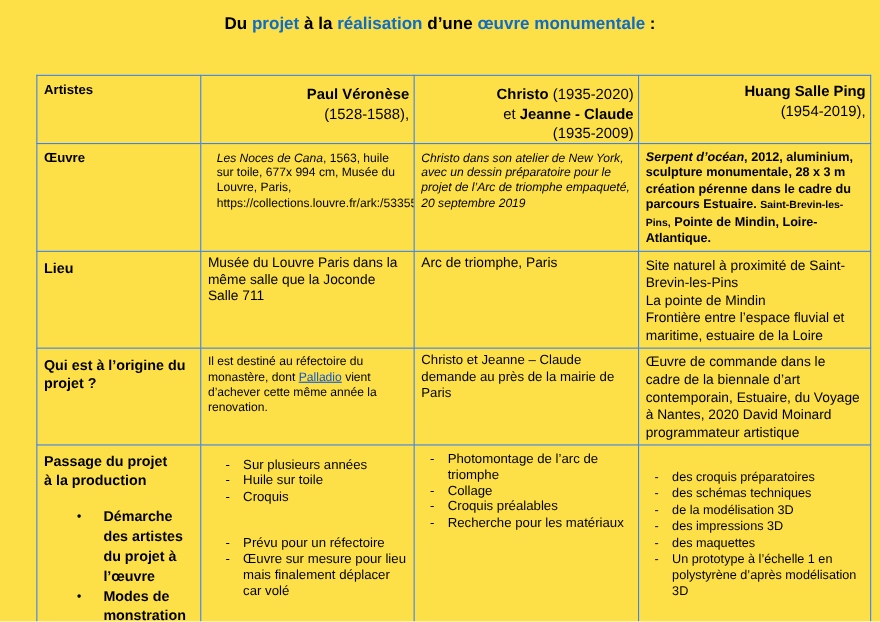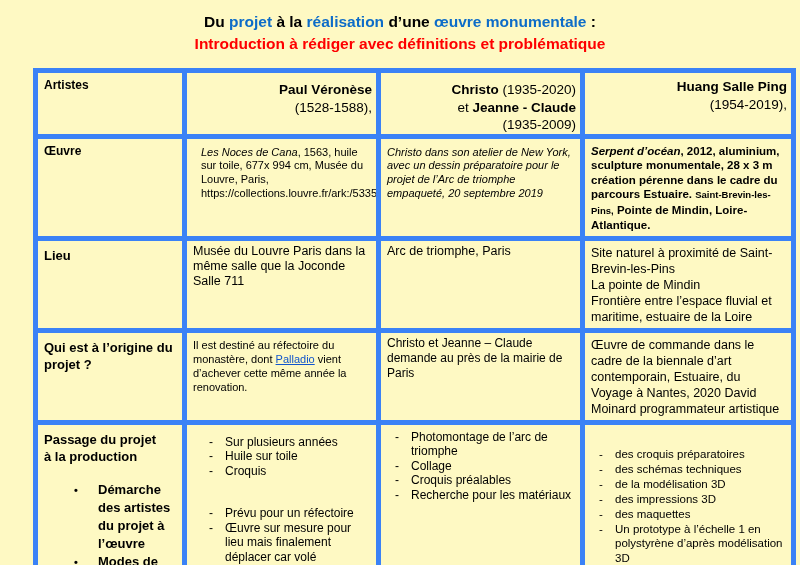--- a/index.html
+++ b/index.html
@@ -1,24 +1,24 @@
 <!DOCTYPE html>
 <html><head>
 <meta charset="utf-8">
 <style>
   * { box-sizing: border-box; margin: 0; padding: 0; }
   html,body { background:#ffffff; }
   body { font-family: "Liberation Sans", sans-serif; }
-  .page { position: relative; width: 800px; height: 565px; background:#fef9c3; overflow:hidden; }
+  .page { position: relative; width: 800px; height: 565px; background:#fde047; overflow:hidden; }
 
   .title { text-align:center; font-weight:bold; font-size:15.5px; line-height:22px; margin-top:11px; }
   .title .t2 { color:#fe0000; }
 
   table.doc { position:absolute; left:33px; top:68px; width:758px; border-collapse:collapse; table-layout:fixed; }
-  td { border:5px solid #3b82f6; vertical-align:top; padding:3px 6px; overflow:hidden; }
+  td { border:1px solid #3b82f6; vertical-align:top; padding:3px 6px; overflow:hidden; }
 
   tr.r-header td { height:52px; }
   tr.r-oeuvre td { height:83px; }
   tr.r-lieu   td { height:72px; }
   tr.r-qui    td { height:85px; }
   tr.r-pass   td { height:161px; }
 
   .lbl { font-weight:bold; font-size:12px; line-height:15px; padding-top:5px; }
   .lbl-big { font-weight:bold; font-size:13px; line-height:17px; padding-top:6px; }
 
@@ -55,21 +55,20 @@
 
   .lieu-huang { font-size:12.5px; line-height:16px; padding-top:4px; }
 </style>
 </head>
 <body>
 
 <div class="page">
 
   <div class="title">
     <div class="t1"><span>Du </span><span style="color: rgb(13, 108, 200);">projet</span><span> à la </span><span style="color: rgb(13, 108, 200);">réalisation</span><span> d’une </span><span style="color: rgb(13, 108, 200);">œuvre monumentale</span><span> :</span></div>
-    <div class="t2">Introduction à rédiger avec définitions et problématique</div>
   </div>
 
   <table class="doc">
     <colgroup>
       <col style="width:149px">
         <col style="width:194px">
         <col style="width:204px">
         <col style="width:211px">
     </colgroup>
 

